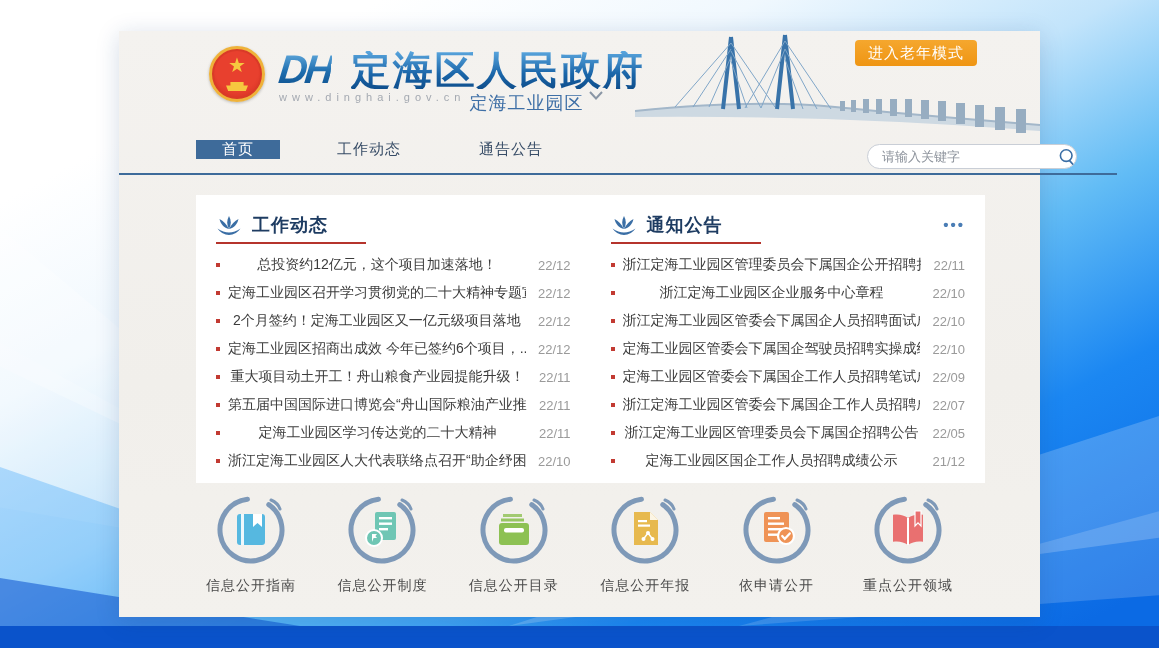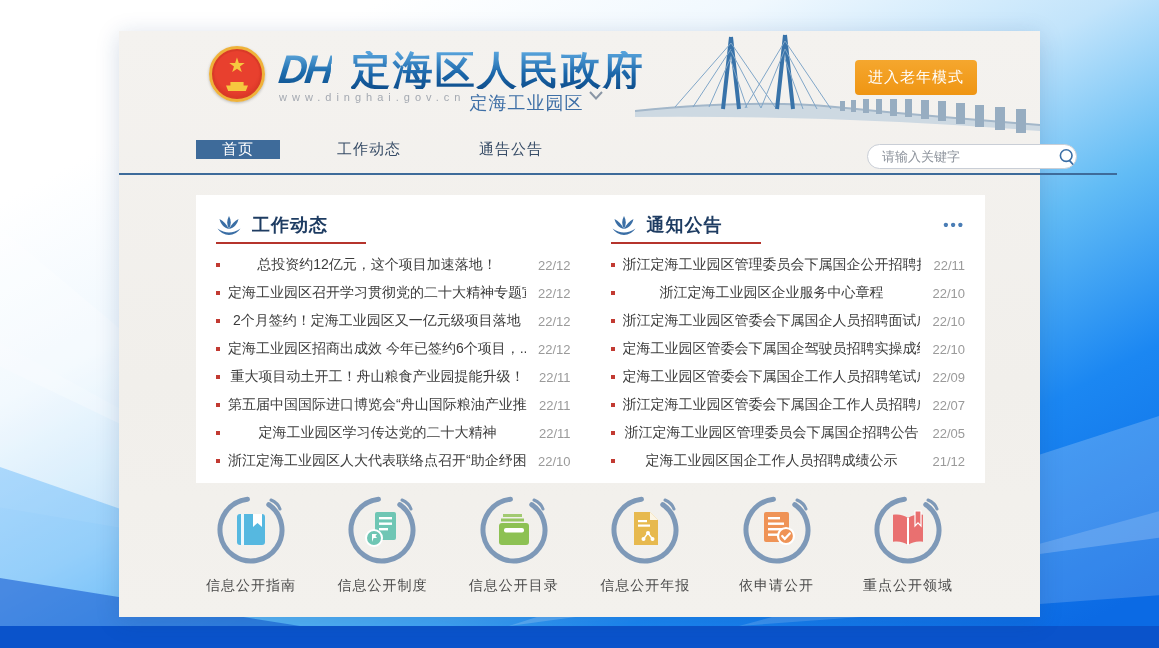--- a/index.html
+++ b/index.html
@@ -45,21 +45,21 @@
   .site-name{
     margin-left:20px;font-size:40px;font-weight:bold;line-height:38px;letter-spacing:2px;
     background:linear-gradient(180deg,#5aa6de 0%,#1b66a9 60%,#0e4e8c 100%);
     -webkit-background-clip:text;background-clip:text;color:transparent;
   }
   .brand-row2{display:flex;align-items:flex-start;margin-top:2px;}
   .site-url{font-size:11px;color:#a4a9b1;letter-spacing:5px;}
   .sub-site{font-size:18px;color:#3e6fa6;margin-left:4px;letter-spacing:1px;}
   .chevron-down{margin-left:6px;}
   .elderly-btn{
-    position:absolute;right:63px;top:29px;height:35px;padding:0 13px;border:none;cursor:pointer;
+    position:absolute;right:63px;top:9px;height:26px;padding:0 13px;border:none;cursor:pointer;
     background:linear-gradient(180deg,#f5a72e,#ef9513);color:#fff;font-size:15px;border-radius:4px;
     font-family:inherit;letter-spacing:1px;
   }
 
   
   .nav{
     position:absolute;left:0;top:109px;width:100%;height:33px;box-sizing:content-box;
     border-bottom:2px solid #3e6b9a;display:flex;align-items:flex-start;padding-left:77px;gap:36px;
   }
   .nav-tab{display:flex;align-items:center;padding:0 21px;font-size:15px;color:#374c66;cursor:pointer;letter-spacing:1px;}

